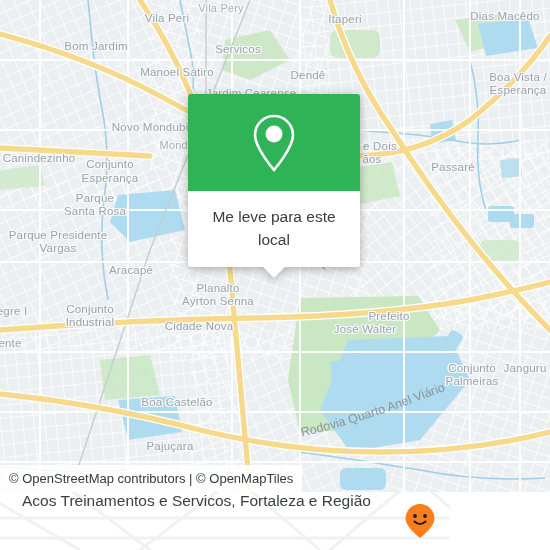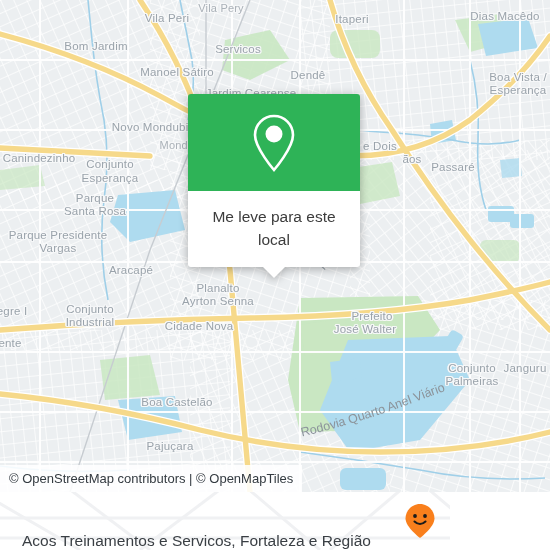--- a/index.html
+++ b/index.html
@@ -78,21 +78,21 @@
     border-left: 11px solid transparent;
     border-right: 11px solid transparent;
     border-top: 11px solid #ffffff;
   }
 
   
   #footer {
     position: absolute; left: 0; bottom: 0;
     width: 450px; height: 58px;
     background: #ffffff;
-    display: flex; align-items: flex-end;
+    display: flex; align-items: flex-start;
     overflow: hidden;
   }
   #footer-bg { position: absolute; left: 0; top: 0; }
   #footer-title {
     position: relative;
     margin-left: 22px;
     color: #3a3f44;
     font-size: 15.5px;
     white-space: nowrap;
   }
@@ -227,45 +227,45 @@
 
       <text font-family="Liberation Sans, sans-serif" font-size="12.5" fill="#8c949b">
         <textPath href="#roadcurve" startOffset="2">Rodovia Quarto Anel Viário</textPath>
       </text>
       <text x="325" y="270" font-family="Liberation Sans, sans-serif" font-size="11" fill="#9aa3ab" transform="rotate(-72 325 270)">Aveni</text>
     </svg>
 
     <div id="label-layer">
         <div class="maplabel sm" style="left: 221px; top: 2px;">Vila Pery</div>
         <div class="maplabel" style="left: 167px; top: 12px;">Vila Peri</div>
-        <div class="maplabel" style="left: 345px; top: 13px; margin-left: 7px;">Itaperi</div>
+        <div class="maplabel" style="left: 345px; top: 13px;">Itaperi</div>
         <div class="maplabel" style="left: 505px; top: 10px;">Dias Macêdo</div>
         <div class="maplabel" style="left: 56px; top: 40px; margin-left: 40px;">Bom Jardim</div>
         <div class="maplabel" style="left: 238px; top: 43px;">Servicos</div>
         <div class="maplabel" style="left: 308px; top: 69px; text-align: right;">Dendê</div>
         <div class="maplabel" style="left: 177px; top: 66px;">Manoel Sátiro</div>
         <div class="maplabel" style="left: 518px; top: 71px;">Boa Vista /</div>
         <div class="maplabel" style="left: 518px; top: 84px;">Esperança</div>
         <div class="maplabel" style="left: 251px; top: 87px;">Jardim Cearense</div>
         <div class="maplabel" style="left: 155px; top: 121px;">Novo Mondubim</div>
         <div class="maplabel sm" style="left: 186px; top: 139px;">Mondubim</div>
         <div class="maplabel" style="left: 39px; top: 152px;">Canindezinho</div>
         <div class="maplabel" style="left: 110px; top: 158px;">Conjunto</div>
         <div class="maplabel" style="left: 110px; top: 172px;">Esperança</div>
         <div class="maplabel" style="left: 380px; top: 140px;">e Dois</div>
-        <div class="maplabel" style="left: 372px; top: 153px; margin-left: 40px;">ãos</div>
+        <div class="maplabel" style="left: 372px; top: 153px;">ãos</div>
         <div class="maplabel" style="left: 453px; top: 161px;">Passaré</div>
         <div class="maplabel" style="left: 95px; top: 192px;">Parque</div>
         <div class="maplabel" style="left: 95px; top: 205px;">Santa Rosa</div>
         <div class="maplabel" style="left: 58px; top: 229px;">Parque Presidente</div>
         <div class="maplabel" style="left: 58px; top: 242px;">Vargas</div>
         <div class="maplabel" style="left: 131px; top: 264px;">Aracapé</div>
         <div class="maplabel" style="left: 218px; top: 282px;">Planalto</div>
         <div class="maplabel" style="left: 218px; top: 295px;">Ayrton Senna</div>
-        <div class="maplabel" style="left: 348px; top: 310px; padding-left: 48px;">Prefeito</div>
+        <div class="maplabel" style="left: 365px; top: 310px; padding-left: 48px;">Prefeito</div>
         <div class="maplabel" style="left: 365px; top: 323px;">José Walter</div>
         <div class="maplabel" style="left: 12px; top: 305px;">egre I</div>
         <div class="maplabel" style="left: 90px; top: 303px;">Conjunto</div>
         <div class="maplabel" style="left: 90px; top: 316px;">Industrial</div>
         <div class="maplabel" style="left: 199px; top: 320px;">Cidade Nova</div>
         <div class="maplabel" style="left: 10px; top: 337px;">ente</div>
         <div class="maplabel" style="left: 472px; top: 362px;">Conjunto</div>
         <div class="maplabel" style="left: 472px; top: 375px;">Palmeiras</div>
         <div class="maplabel" style="left: 525px; top: 362px;">Janguru</div>
         <div class="maplabel" style="left: 177px; top: 396px;">Boa Castelão</div>

